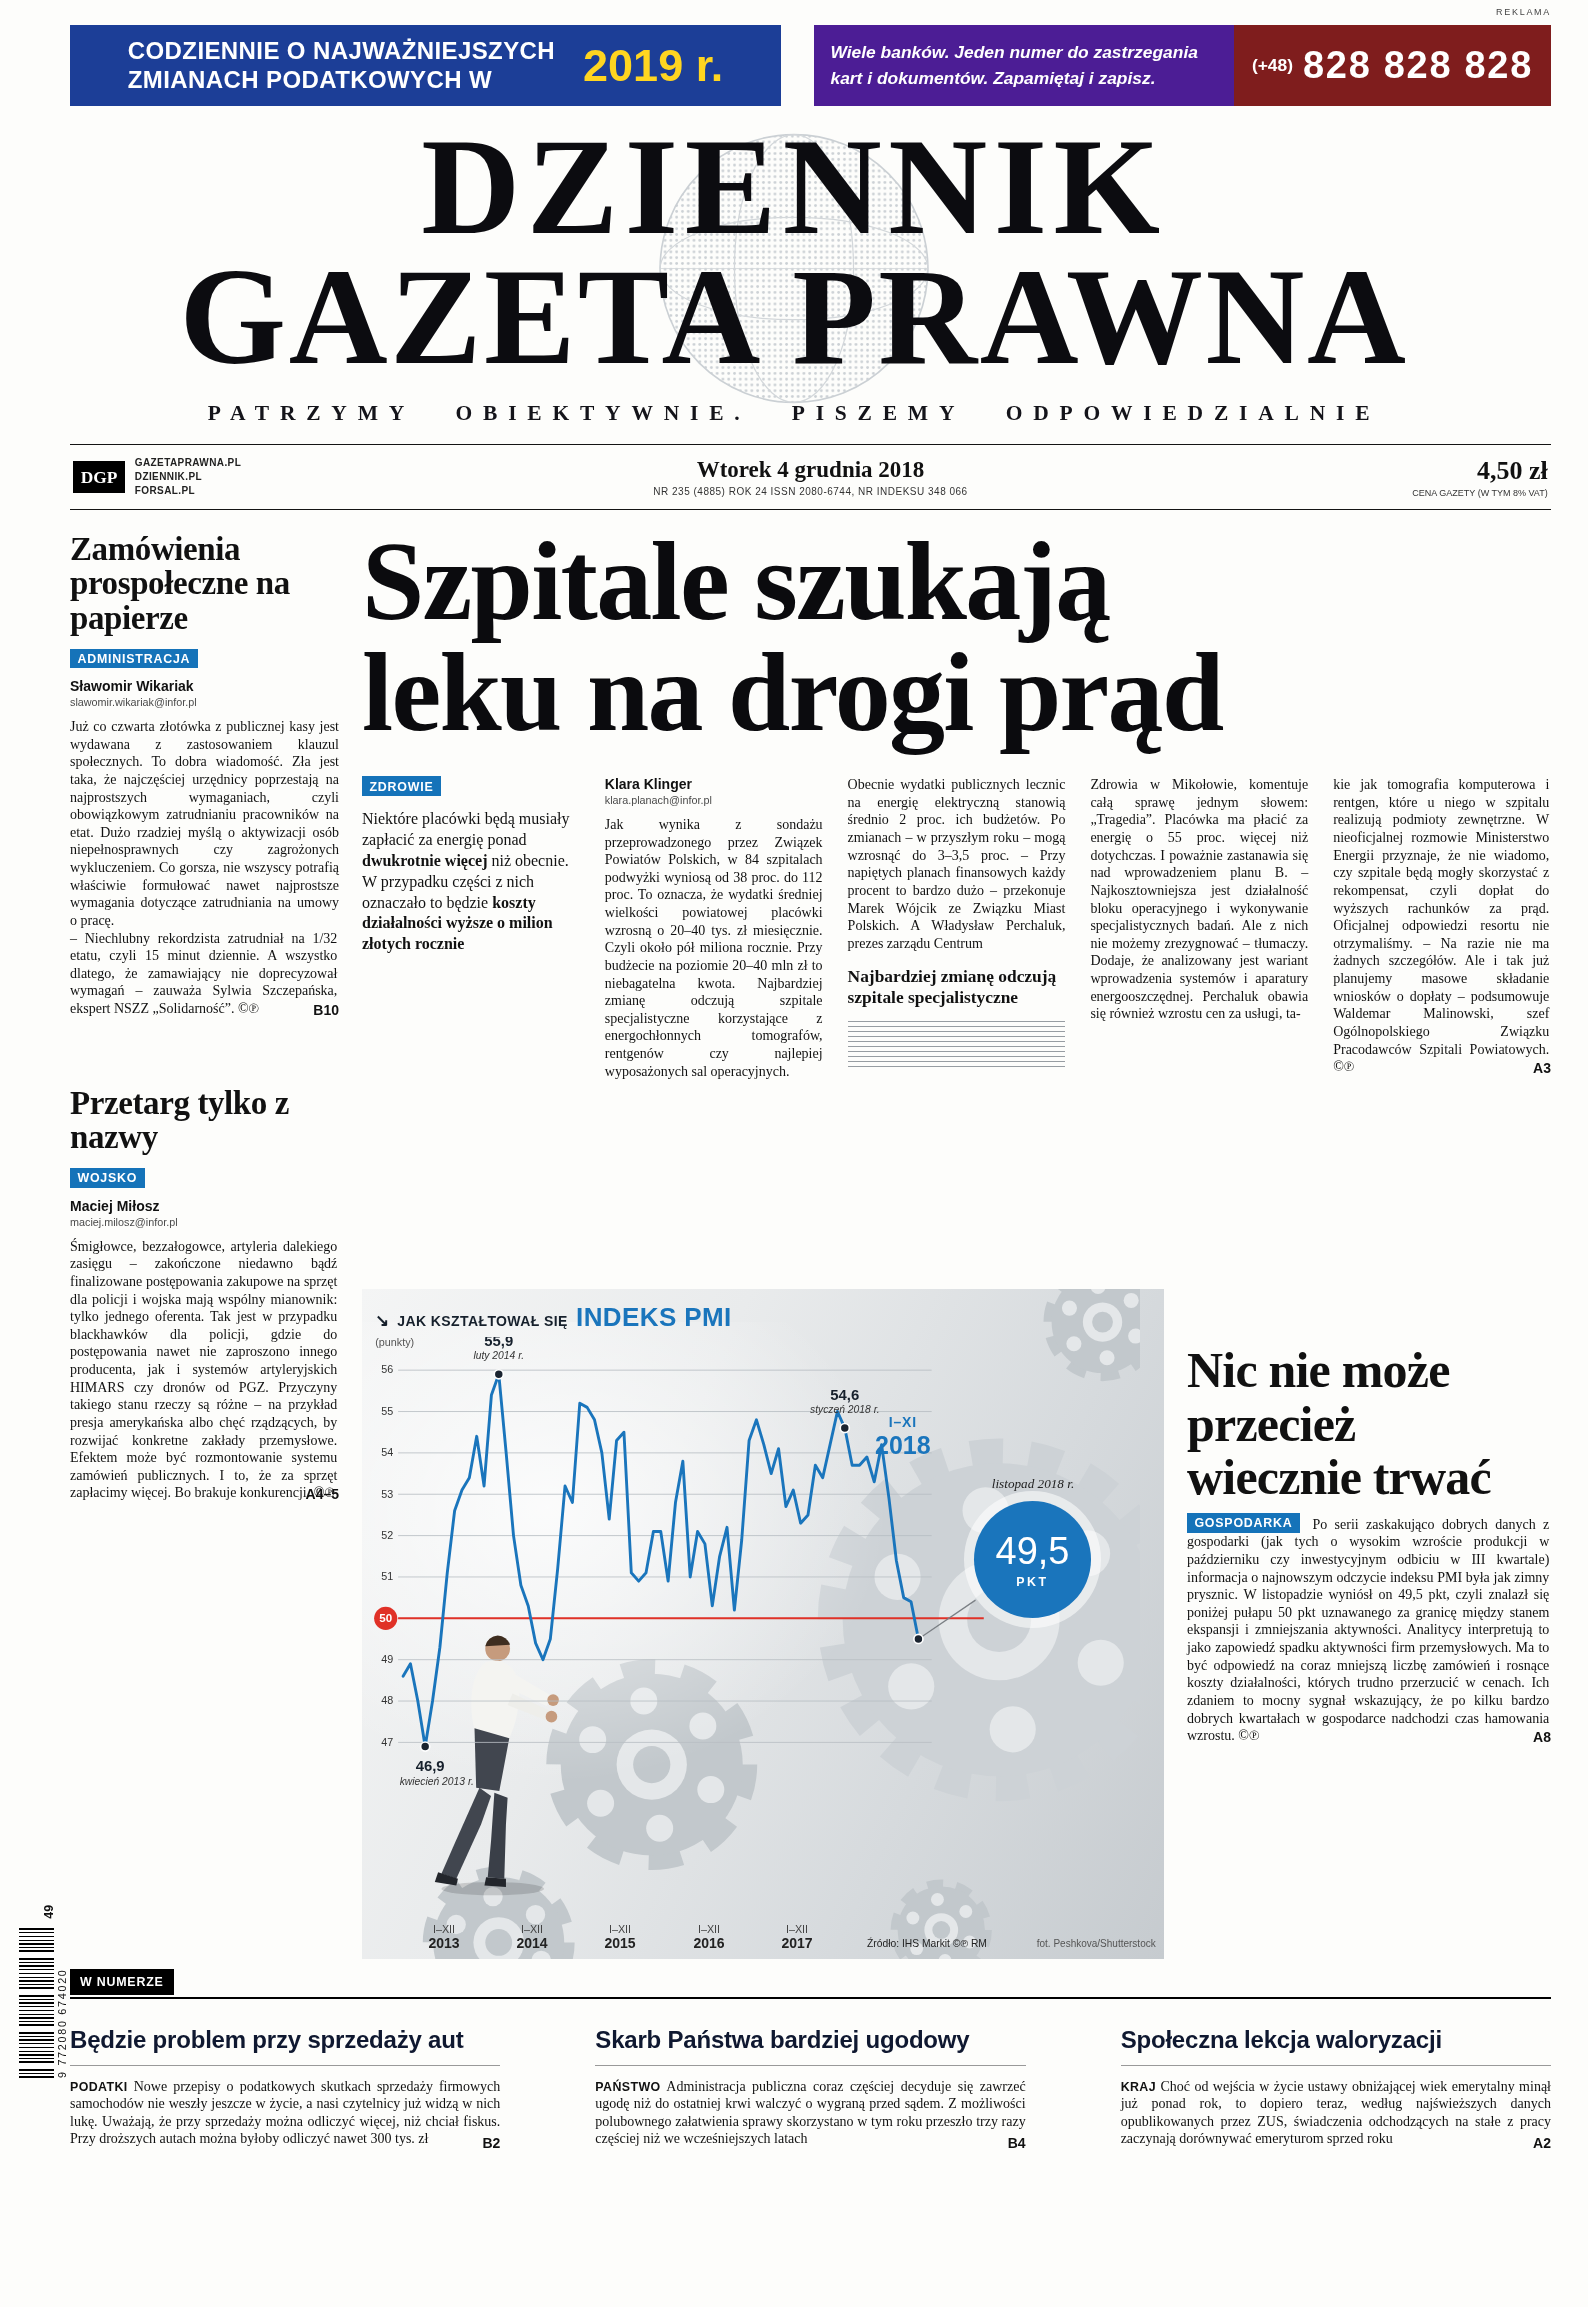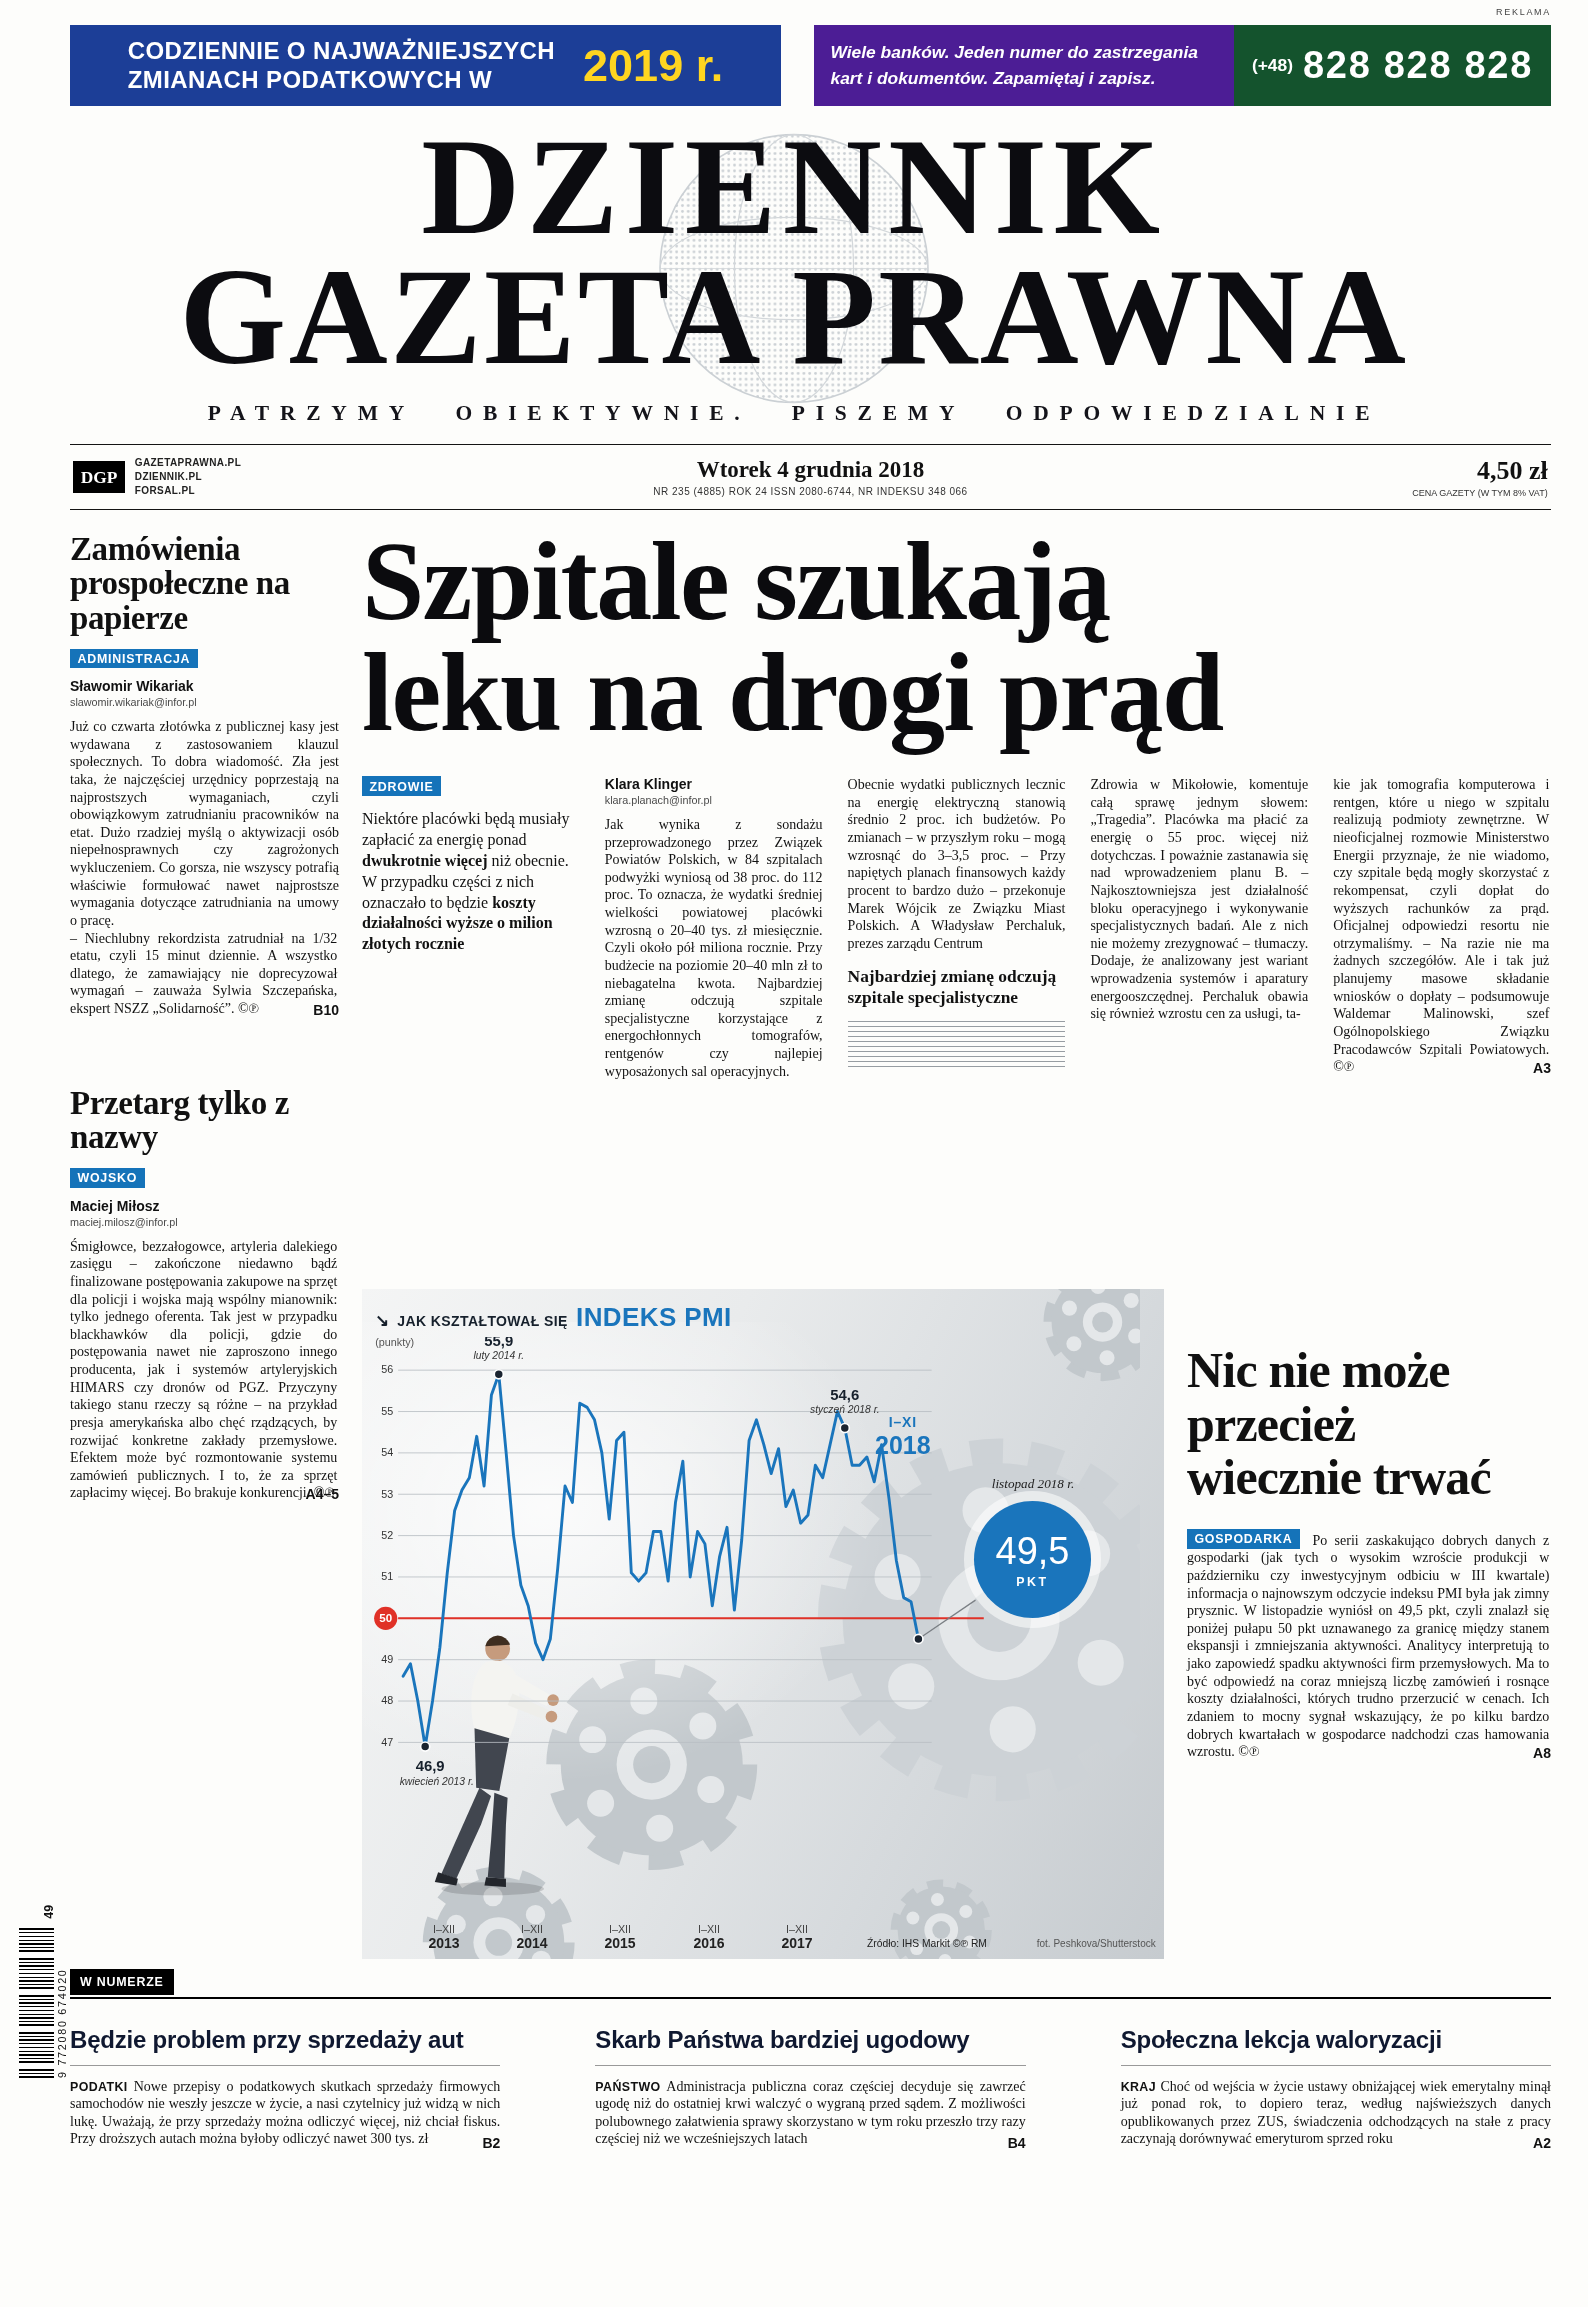--- a/index.html
+++ b/index.html
@@ -12,21 +12,21 @@
   .promo{background:#1c3e97;color:#fff;display:flex;align-items:center;justify-content:center;
          gap:28px;height:81px;width:711px;padding:18px 20px;}
   .promo-lines{font-family:"Liberation Sans",sans-serif;font-weight:bold;font-size:24px;line-height:1.2;letter-spacing:0.4px;}
   .promo-year{color:#ffd520;font-size:45px;font-weight:bold;font-family:"Liberation Sans",sans-serif;white-space:nowrap;}
   .ad-wrap{position:relative;flex:1;}
   .reklama{position:absolute;top:-18px;right:0;font:9px "Liberation Sans",sans-serif;letter-spacing:1.7px;color:#444;}
   .ad{display:flex;height:81px;}
   .ad-left{background:#4c1d95;color:#fff;font-style:italic;font-weight:bold;
            font-family:"Liberation Sans",sans-serif;font-size:17.4px;padding:8.3px 16.5px;
            display:flex;flex-direction:column;justify-content:center;gap:4.1px;flex:1;}
-  .ad-right{background:#14532d;color:#fff;display:flex;align-items:center;gap:10px;padding:0 18px;
+  .ad-right{background:#7f1d1d;color:#fff;display:flex;align-items:center;gap:10px;padding:0 18px;
             font-family:"Liberation Sans",sans-serif;}
   .ad-prefix{font-size:17.4px;font-weight:bold;}
   .ad-phone{font-size:38px;font-weight:bold;letter-spacing:1.7px;white-space:nowrap;}
   
   .masthead{position:relative;height:328px;text-align:center;}
   .globe{position:absolute;left:50%;top:21.5px;transform:translateX(-50%);opacity:.85;z-index:1;}
   .mast-title{position:relative;z-index:2;font-weight:bold;color:#0c0c10;padding-top:18px;}
   .mast-title .t1{font-size:137px;line-height:.92;letter-spacing:6.6px;}
   .mast-title .t2{font-size:137px;line-height:.98;letter-spacing:2.5px;}
   .tagline{position:relative;z-index:2;margin-top:16.5px;font-size:21.5px;font-weight:bold;
@@ -99,21 +99,21 @@
   .bubble .v{font-size:38px;font-weight:normal;}
   .bubble .u{font-size:12.4px;font-weight:bold;letter-spacing:2.5px;margin-top:1.7px;}
   .x-labels{position:absolute;inset:0;z-index:6;pointer-events:none;}
   .x-labels span.xl{position:absolute;bottom:8.3px;text-align:center;font-family:"Liberation Sans",sans-serif;color:#222;}
   .xl-range{display:block;font-size:10.8px;color:#444;}
   .xl-year{display:block;font-size:14px;font-weight:bold;}
   .source{position:absolute;left:505px;bottom:10px;font:10.3px "Liberation Sans",sans-serif;color:#222;z-index:6;}
   .photo-credit{position:absolute;right:8.3px;bottom:10px;font:10px "Liberation Sans",sans-serif;color:#555;z-index:6;}
   
   .right-article{padding-top:55px;}
-  .right-article h2{font-size:50px;line-height:1.07;letter-spacing:-0.8px;margin-bottom:24px;}
+  .right-article h2{font-size:50px;line-height:1.07;letter-spacing:-0.8px;margin-bottom:8px;}
   
   .bottom{margin:38px 37px 0 70px;border-top:2.5px solid #000;padding-top:26.5px;position:relative;}
   .bottom-label{position:absolute;top:-30px;left:0;background:#000;color:#fff;
                 font:bold 12.4px "Liberation Sans",sans-serif;letter-spacing:0.8px;padding:5.8px 10px;}
   .bottom-grid{display:grid;grid-template-columns:repeat(3,1fr);column-gap:95px;}
   .bitem{position:relative;padding-bottom:3.3px;}
   .bitem h3{font:bold 24px "Liberation Sans",sans-serif;color:#0f1830;letter-spacing:-0.2px;line-height:1.15;}
   .bitem .rule{border-top:0.8px solid #999;margin:11.6px 0;}
   .kicker{font:bold 12.4px "Liberation Sans",sans-serif;letter-spacing:0.4px;}
   .bitem .pref{position:absolute;right:0;bottom:0;}

